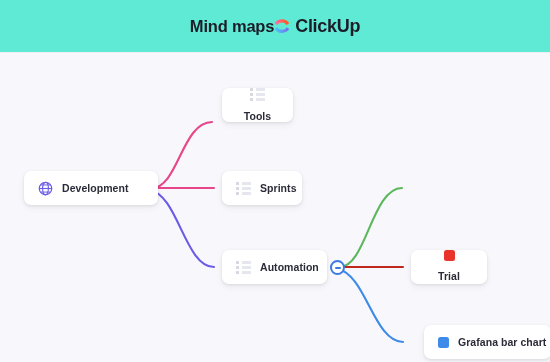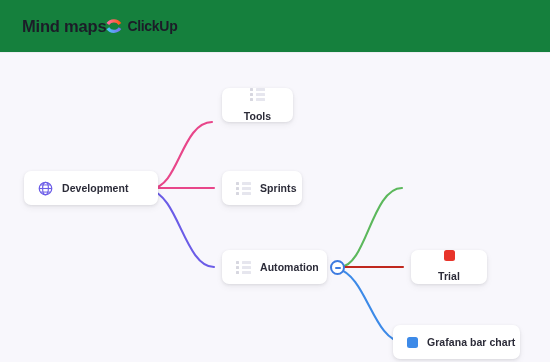--- a/index.html
+++ b/index.html
@@ -14,43 +14,43 @@
     font-family: "Liberation Sans", sans-serif;
     background: #ffffff;
     position: relative;
   }
 
   
   #header {
     position: absolute;
     left: 0; top: 0;
     width: 550px; height: 52px;
-    background: #15803d;
-    display: flex;
-    align-items: center;
-    justify-content: flex-start;
+    background: #5eead4;
+    display: flex;
+    align-items: center;
+    justify-content: center;
     padding: 0 22px;
   }
 
   #page-title {
     font-size: 16.5px;
     font-weight: bold;
     color: #1c1c28;
     letter-spacing: -0.2px;
   }
 
   
   #brand-logo {
     display: flex;
     align-items: center;
     gap: 5px;
   }
   #brand-mark { width: 16px; height: 17px; display: block; }
   #brand-wordmark {
-    font-size: 14px;
+    font-size: 18px;
     font-weight: bold;
     color: #1c1c28;
     letter-spacing: -0.3px;
   }
 
   
   #mindmap-canvas {
     position: absolute;
     left: 0; top: 52px;
     width: 550px; height: 310px;
@@ -224,18 +224,18 @@
       </span>
     <span class="mm-node-label">Sprints</span>
   </div>
 
 
   <div class="mm-node" style="left:411px; top:197px; width:76px;flex-direction:column;">
     <span class="icon-swatch" style="background:#e8342a;"></span>
     <span class="mm-node-label">Trial</span>
   </div>
 
-  <div class="mm-node" style="left:393px; top:272px; width:127px;">
+  <div class="mm-node" style="left:424px; top:272px; width:127px;">
     <span class="icon-swatch" style="background:#3d8ae8;"></span>
     <span class="mm-node-label">Grafana bar chart</span>
   </div>
 
 </div>
 
 </body></html>

